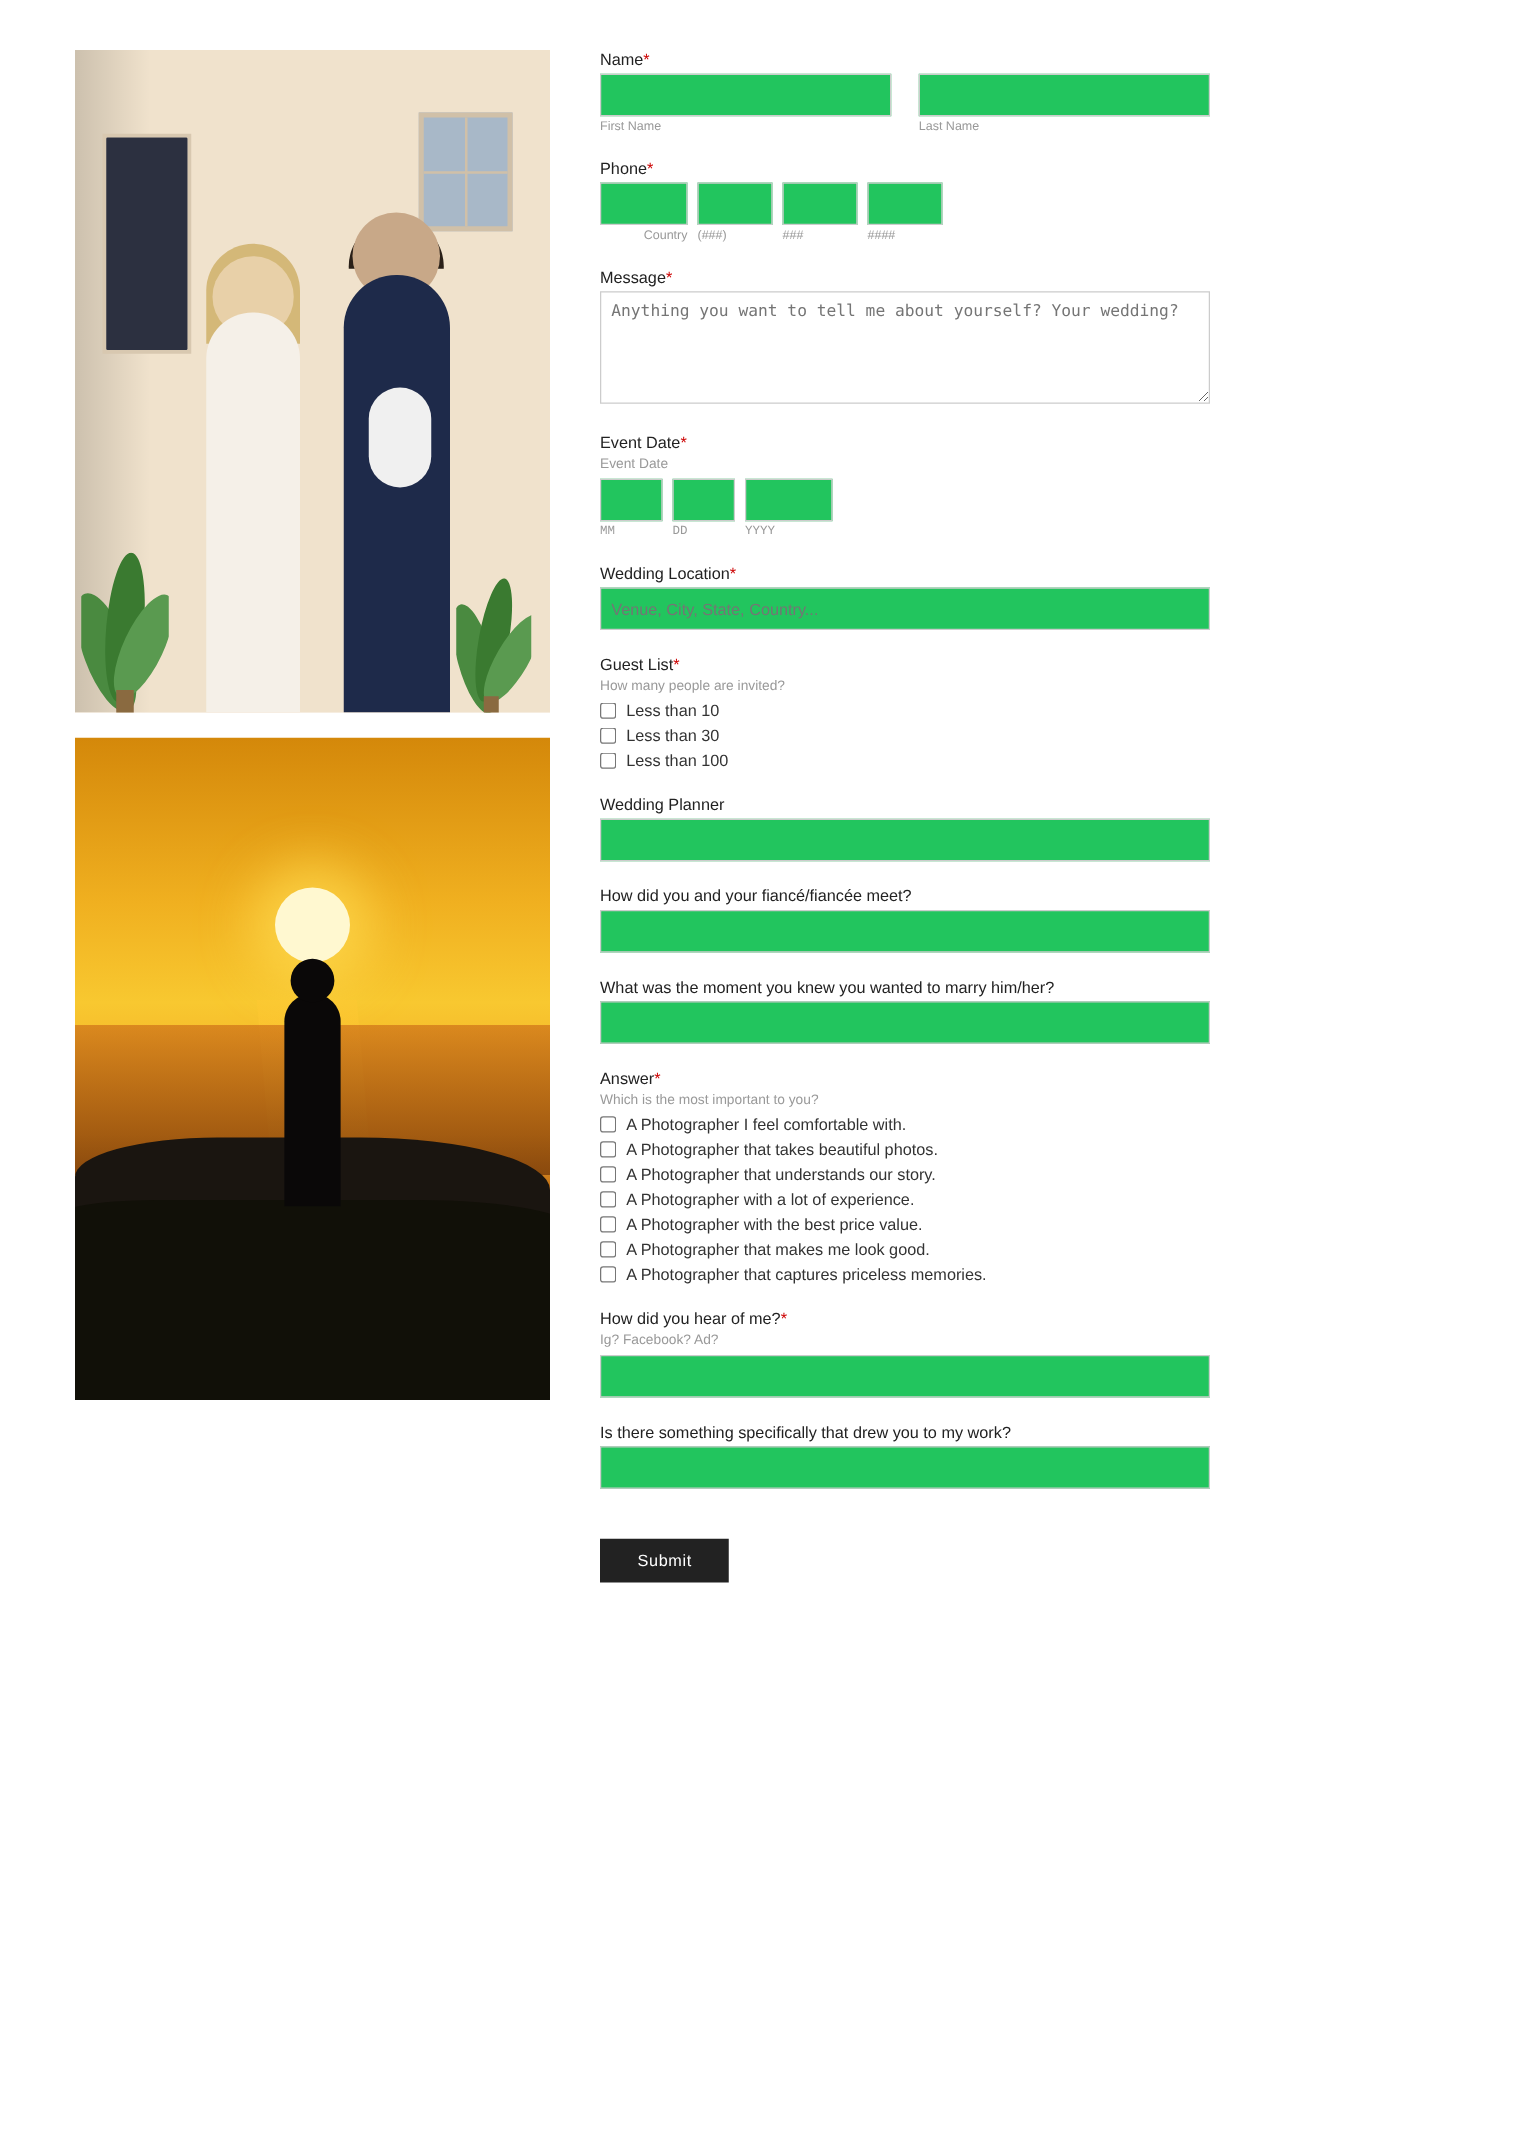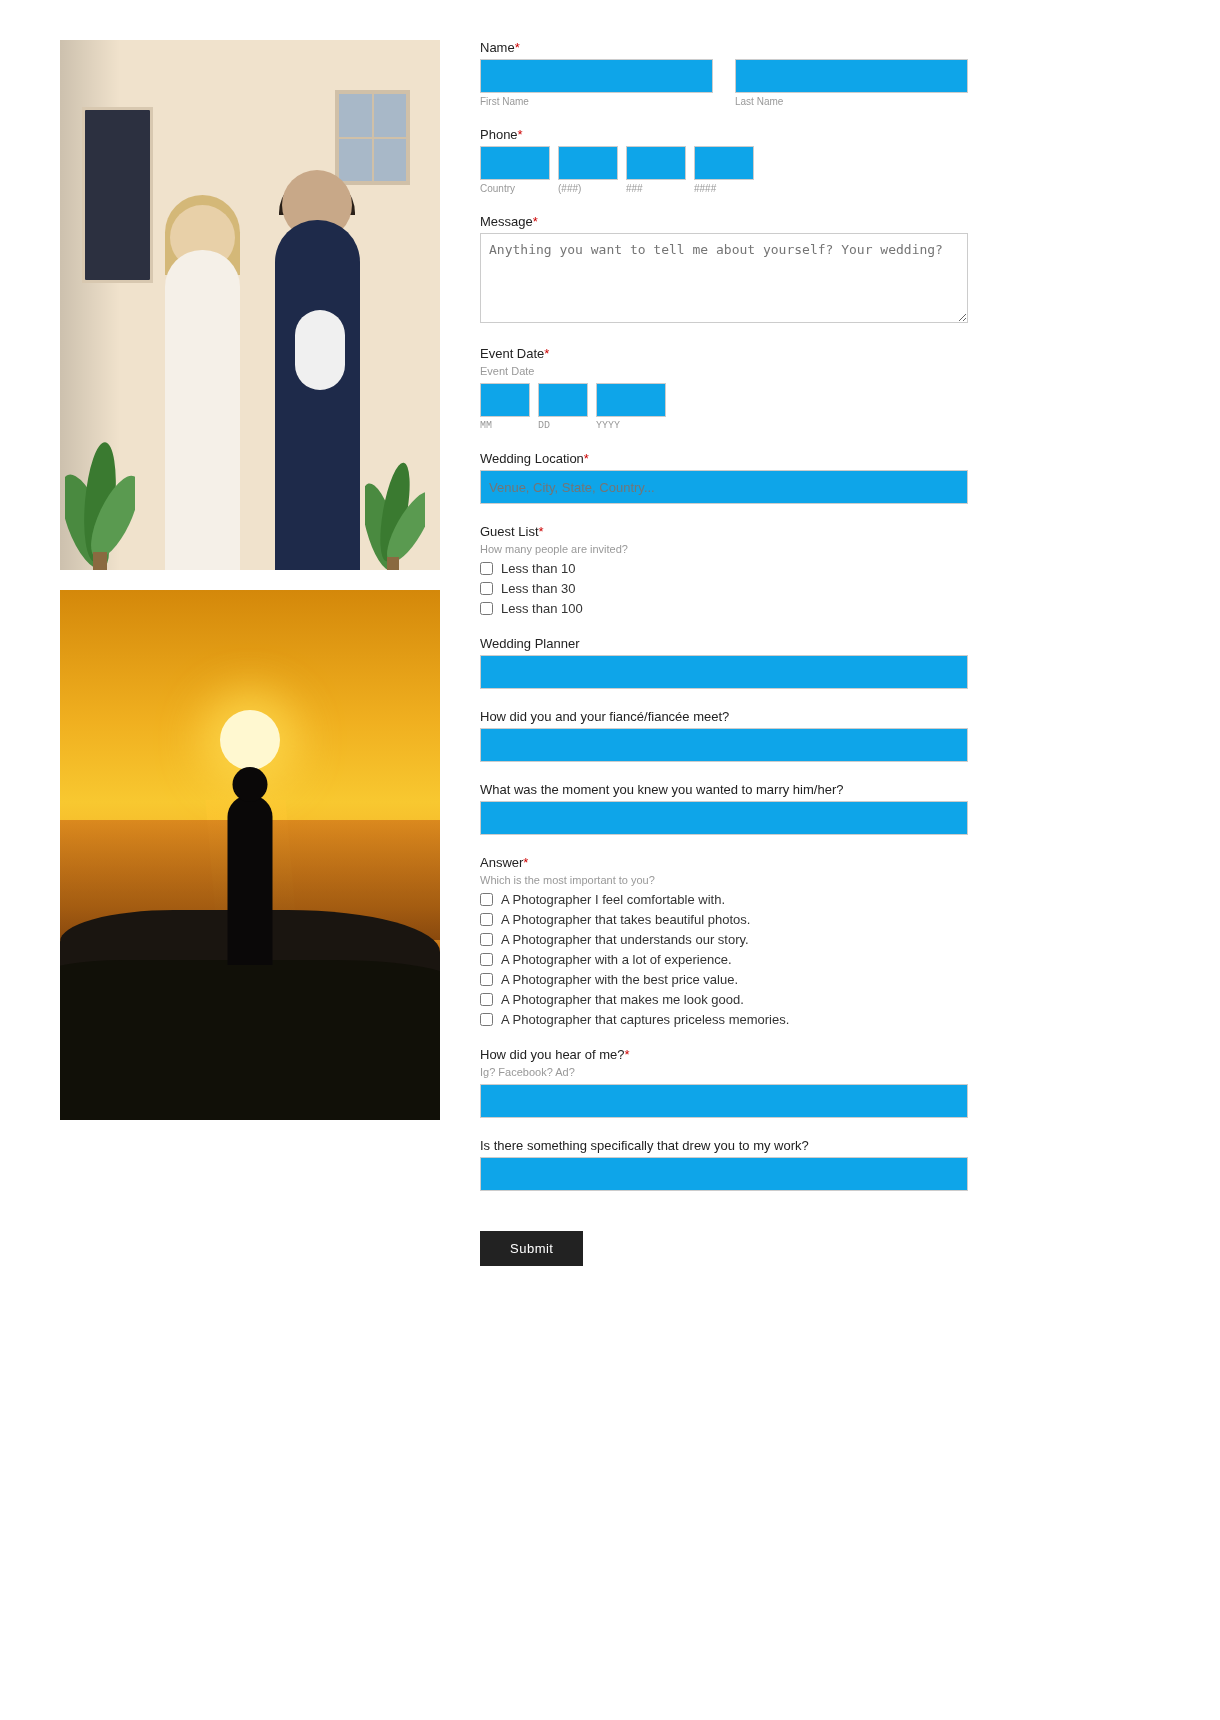--- a/index.html
+++ b/index.html
@@ -47,21 +47,21 @@
       color: #c00;
     }
     .text-input {
       width: 100%;
       height: 34px;
       border: 1px solid #ccc;
       padding: 0 8px;
       font-size: 13px;
       color: #333;
       outline: none;
-      background: #0ea5e9;
+      background: #22c55e;
     }
     .textarea-input {
       width: 100%;
       height: 90px;
       border: 1px solid #ccc;
       padding: 8px;
       font-size: 13px;
       color: #999;
       outline: none;
       background: #fff;
@@ -98,21 +98,21 @@
     }
     .phone-labels {
       display: flex;
       gap: 8px;
       margin-top: 3px;
     }
     .phone-label-item {
       font-size: 10px;
       color: #999;
     }
-    .phone-label-item.country { width: 70px; }
+    .phone-label-item.country { width: 70px; text-align: right; }
     .phone-label-item.area { width: 60px; }
     .phone-label-item.mid { width: 60px; }
     .phone-label-item.end { width: 60px; }
     .date-row {
       display: flex;
       gap: 8px;
       align-items: flex-start;
     }
     .date-mm { width: 50px; }
     .date-dd { width: 50px; }

